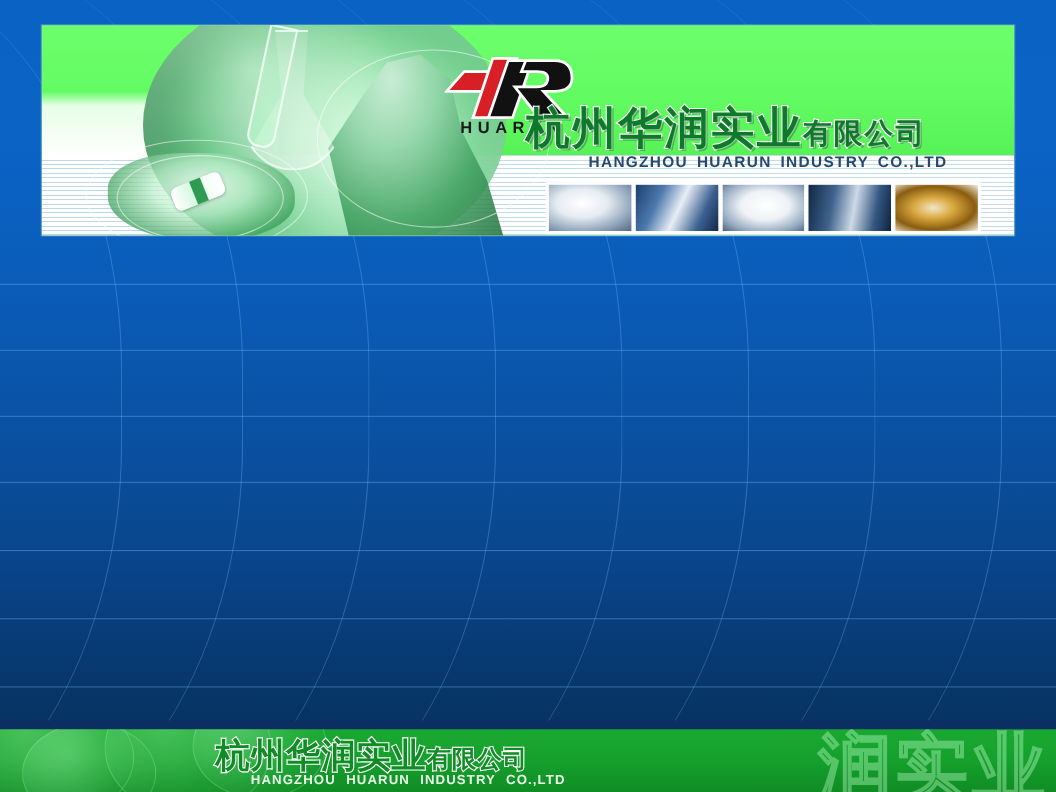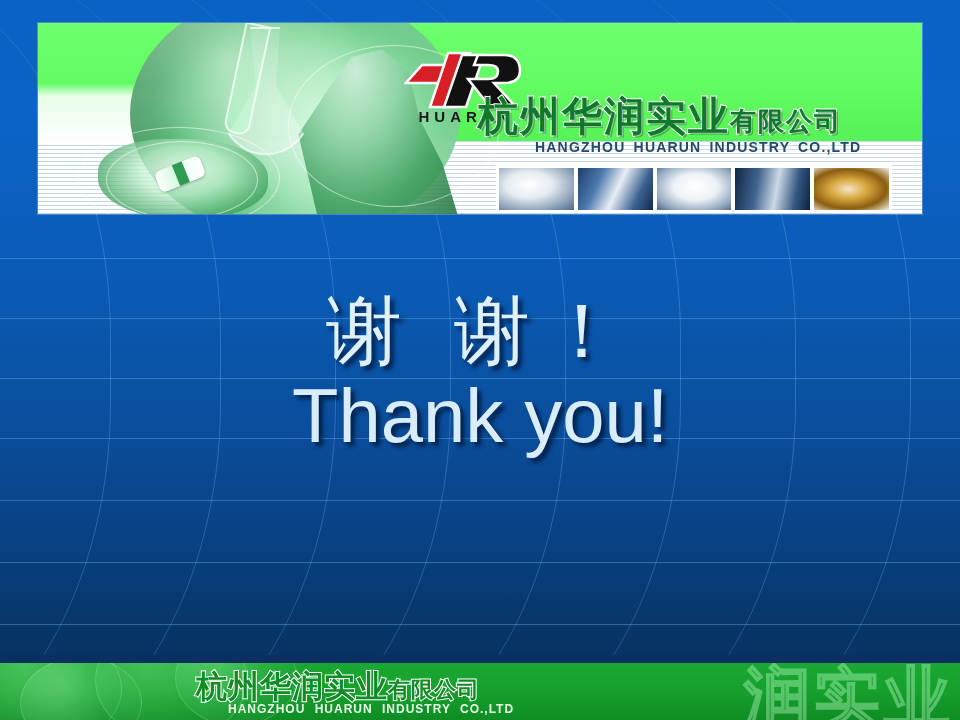--- a/index.html
+++ b/index.html
@@ -357,24 +357,20 @@
 
     <div id="product-strip">
       <div class="product-tile pt1"></div>
       <div class="product-tile pt2"></div>
       <div class="product-tile pt3"></div>
       <div class="product-tile pt4"></div>
       <div class="product-tile pt5"></div>
     </div>
   </div>
 
-  <div id="main-text">
-    <div id="thanks-zh">谢 谢！</div>
-    <div id="thanks-en">Thank you!</div>
-  </div>
 
   <div id="footer-divider"></div>
   <div id="footer">
     <div class="footer-bubble" style="left:-30px; top:-30px; width:150px; height:110px;"></div>
     <div class="footer-bubble" style="left:20px;  top:-6px;  width:120px; height:90px;"></div>
     <div class="footer-bubble" style="left:95px;  top:-44px; width:150px; height:120px;"></div>
     <div class="footer-bubble" style="left:175px; top:-34px; width:120px; height:95px;"></div>
     <div class="footer-ghost">润实业</div>
 
     <div id="footer-company-zh">

